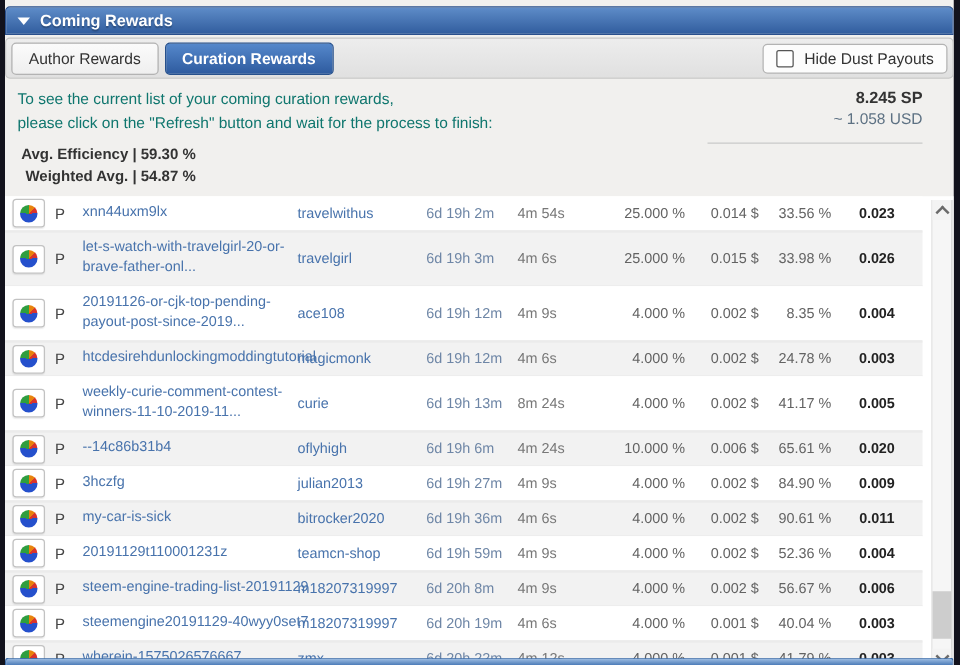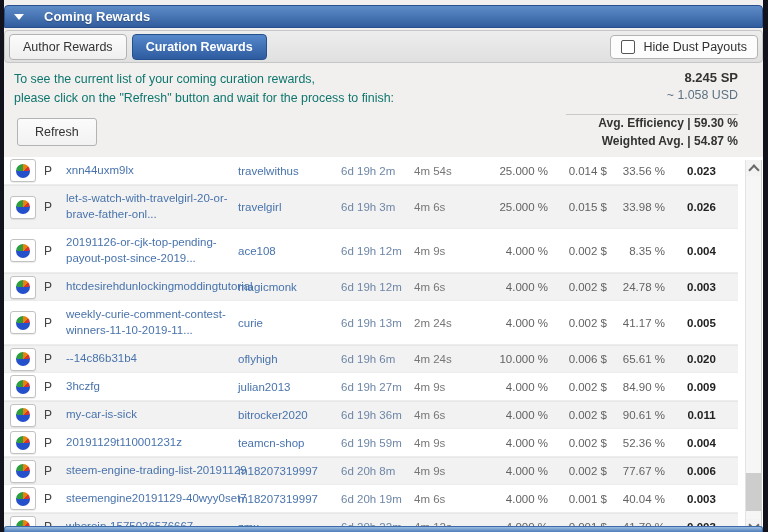--- a/index.html
+++ b/index.html
@@ -4,21 +4,21 @@
 <style>
   html,body { margin:0; padding:0; }
   body { font-family:"Liberation Sans","DejaVu Sans",sans-serif; }
   .screen { width:768px; height:532px; background:#12121c; position:relative; overflow:hidden; }
   .page { position:absolute; left:4px; right:5px; top:0; bottom:0; background:#f1f0ee;
           padding-top:5px; box-sizing:border-box; overflow:hidden; }
 
   
   .panel-header { height:23px; background:linear-gradient(#5e8cc8,#315d9e);
                   border:1px solid #294f8c; border-radius:4px 4px 0 0;
-                  display:flex; align-items:center; padding:0 9px; gap:20px; box-sizing:border-box; }
+                  display:flex; align-items:center; padding:0 9px; gap:8px; box-sizing:border-box; }
   .tri-down { width:0; height:0; border-left:5px solid transparent; border-right:5px solid transparent;
               border-top:6px solid #ffffff; }
   .panel-title { color:#fff; font-weight:bold; font-size:13px; text-shadow:0 1px 1px rgba(0,0,0,.25); }
 
   
   .tab-bar { margin-top:2px; background:linear-gradient(#ededed,#e0e0e0); border:1px solid #c6c6c6;
              border-radius:4px; padding:4px 4px; display:flex; align-items:center; height:33px; box-sizing:border-box; }
   .tab { font-size:12.5px; padding:5px 13px; border-radius:4px; cursor:default; }
   .tab-author { background:linear-gradient(#fbfbfb,#efefef); border:1px solid #b3b3b3; color:#333; }
   .tab-curation { background:linear-gradient(#5588cb,#2e5b9f); border:1px solid #26508c; color:#fff;
@@ -106,21 +106,20 @@
       </div>
       <div class="totals">
         <div class="sp">8.245 SP</div>
         <div class="usd">~ 1.058 USD</div>
       </div>
     </div>
 
     <div class="divider-right"></div>
 
     <div class="controls">
-      <button class="refresh">Refresh</button>
       <div class="stats">
         <div>Avg. Efficiency | 59.30 %</div>
         <div>Weighted Avg. | 54.87 %</div>
       </div>
     </div>
 
     <div class="table">
       <div class="rows">
           <div class="row h1">
     <span class="pie-btn">
@@ -179,21 +178,21 @@
     <span class="val">0.003</span>
   </div>
           <div class="row h2">
     <span class="pie-btn">
               <span class="pie"></span>
             </span>
     <span class="pmark">P</span>
     <span class="title">weekly-curie-comment-contest-winners-11-10-2019-11...</span>
     <span class="author">curie</span>
     <span class="age">6d 19h 13m</span>
-    <span class="vage">2m 24s</span>
+    <span class="vage">8m 24s</span>
     <span class="num">4.000 %</span>
     <span class="num">0.002 $</span>
     <span class="num">41.17 %</span>
     <span class="val">0.005</span>
   </div>
           <div class="row h1 alt">
     <span class="pie-btn">
               <span class="pie"></span>
             </span>
     <span class="pmark">P</span>
@@ -252,21 +251,21 @@
     <span class="pie-btn">
               <span class="pie"></span>
             </span>
     <span class="pmark">P</span>
     <span class="title">steem-engine-trading-list-20191129</span>
     <span class="author">m18207319997</span>
     <span class="age">6d 20h 8m</span>
     <span class="vage">4m 9s</span>
     <span class="num">4.000 %</span>
     <span class="num">0.002 $</span>
-    <span class="num">77.67 %</span>
+    <span class="num">56.67 %</span>
     <span class="val">0.006</span>
   </div>
           <div class="row h1">
     <span class="pie-btn">
               <span class="pie"></span>
             </span>
     <span class="pmark">P</span>
     <span class="title">steemengine20191129-40wyy0set7</span>
     <span class="author">m18207319997</span>
     <span class="age">6d 20h 19m</span>

